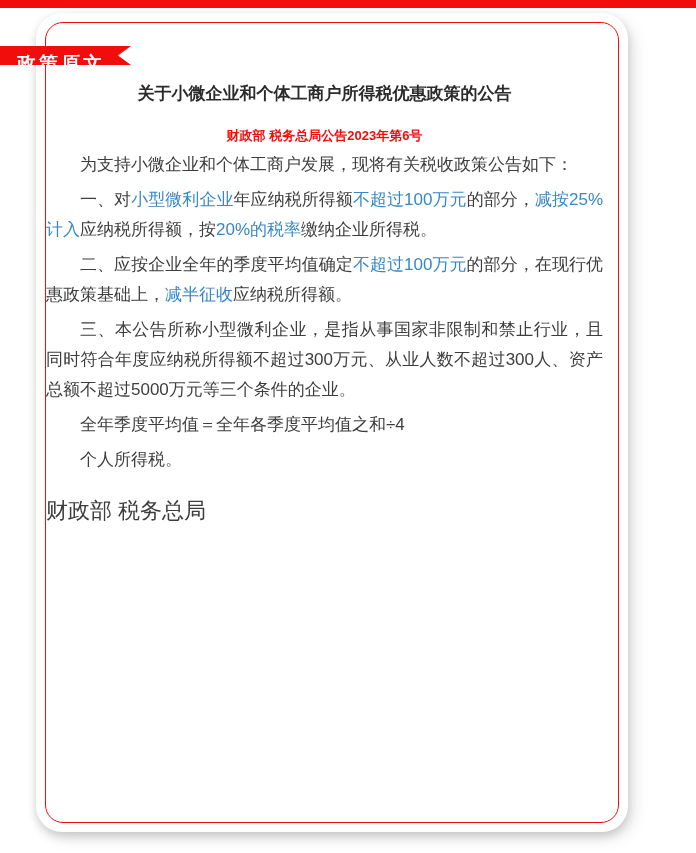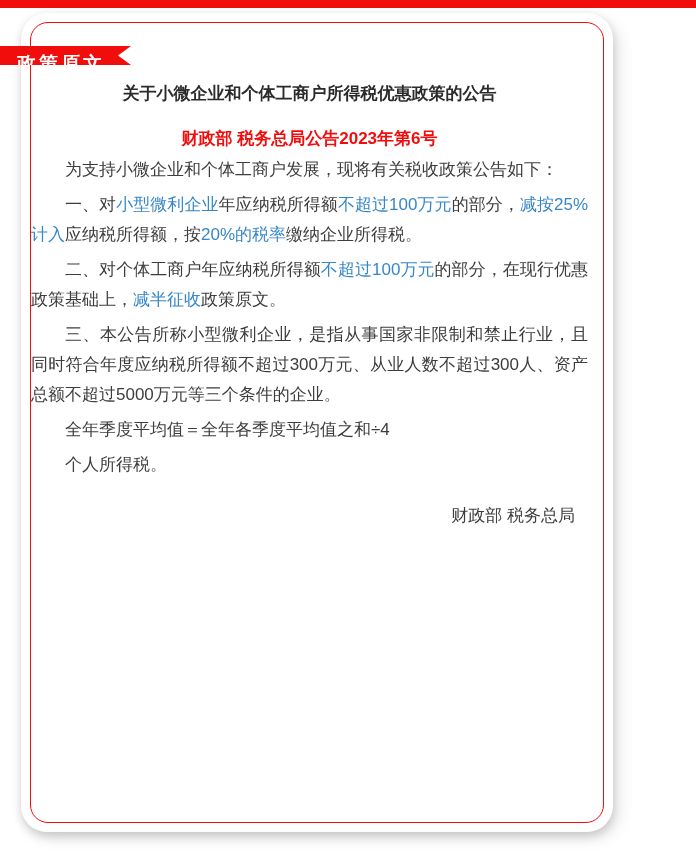--- a/index.html
+++ b/index.html
@@ -11,21 +11,21 @@
   body{
     width:696px;height:853px;position:relative;overflow:hidden;
     background:#ffffff;
     font-family:"Liberation Sans","DejaVu Sans",sans-serif;
   }
   .top-bar{
     position:absolute;top:0;left:0;width:100%;height:8px;
     background:var(--red);
   }
   .card{
-    position:absolute;left:21px;top:13px;width:592px;height:819px;
+    position:absolute;left:36px;top:13px;width:592px;height:819px;
     background:#fff;border-radius:26px;
     box-shadow:0 4px 10px rgba(0,0,0,.16),6px 6px 16px rgba(0,0,0,.10);
   }
   .card-border{
     position:absolute;inset:9px;border:1px solid var(--red);
     border-radius:18px;pointer-events:none;
   }
   .ribbon{
     position:absolute;left:0;top:46px;width:131px;height:19px;z-index:5;
     background:var(--red);
@@ -35,48 +35,48 @@
   }
   .content{
     position:absolute;left:9px;right:9px;top:9px;bottom:9px;
     padding:60px 16px 0 1px;box-sizing:border-box;
     color:var(--text);
   }
   .doc-title{
     margin:0;text-align:center;font-size:17px;font-weight:bold;color:#2b2b2b;
   }
   .doc-number{
-    margin:22px 0 0 0;text-align:center;font-size:17px;font-weight:bold;color:var(--red);
+    margin:22px 0 0 0;text-align:center;font-size:13px;font-weight:bold;color:var(--red);
   }
   .paragraphs{margin-top:4px;}
   .paragraphs p{
     margin:5px 0;font-size:17px;line-height:30px;color:var(--text);
     text-indent:2em;text-align:justify;
   }
   .hl-blue{color:var(--blue);}
   .footer{margin-top:12px;padding-right:13px;}
   .footer p{
-    margin:21px 0;font-size:17px;line-height:30px;color:var(--text);
-    text-align:right;
+    margin:21px 0;font-size:22px;line-height:30px;color:var(--text);
+    text-align:left;
   }
 </style>
 </head>
 <body>
 
 <div class="top-bar"></div>
 
 <div class="card">
   <div class="card-border"></div>
   <div class="content">
     <h1 class="doc-title">关于小微企业和个体工商户所得税优惠政策的公告</h1>
     <div class="doc-number">财政部 税务总局公告2023年第6号</div>
     <div class="paragraphs" id="paragraphs">
         <p><span>为支持小微企业和个体工商户发展，现将有关税收政策公告如下：</span></p>
         <p><span>一、对</span><span class="hl-blue">小型微利企业</span><span>年应纳税所得额</span><span class="hl-blue">不超过100万元</span><span>的部分，</span><span class="hl-blue">减按25%计入</span><span>应纳税所得额，按</span><span class="hl-blue">20%的税率</span><span>缴纳企业所得税。</span></p>
-        <p><span>二、对个体工商户年应纳税所得额</span><span class="hl-blue">不超过100万元</span><span>的部分，在现行优惠政策基础上，</span><span class="hl-blue">减半征收</span><span>政策原文。</span></p>
+        <p><span>二、应按企业全年的季度平均值确定</span><span class="hl-blue">不超过100万元</span><span>的部分，在现行优惠政策基础上，</span><span class="hl-blue">减半征收</span><span>应纳税所得额。</span></p>
         <p><span>三、本公告所称小型微利企业，是指从事国家非限制和禁止行业，且同时符合年度应纳税所得额不超过300万元、从业人数不超过300人、资产总额不超过5000万元等三个条件的企业。</span></p>
         <p><span>全年季度平均值＝全年各季度平均值之和÷4</span></p>
         <p><span>个人所得税。</span></p>
       </div>
     <div class="footer">
       <p>财政部 税务总局</p>
     </div>
   </div>
 </div>
 

